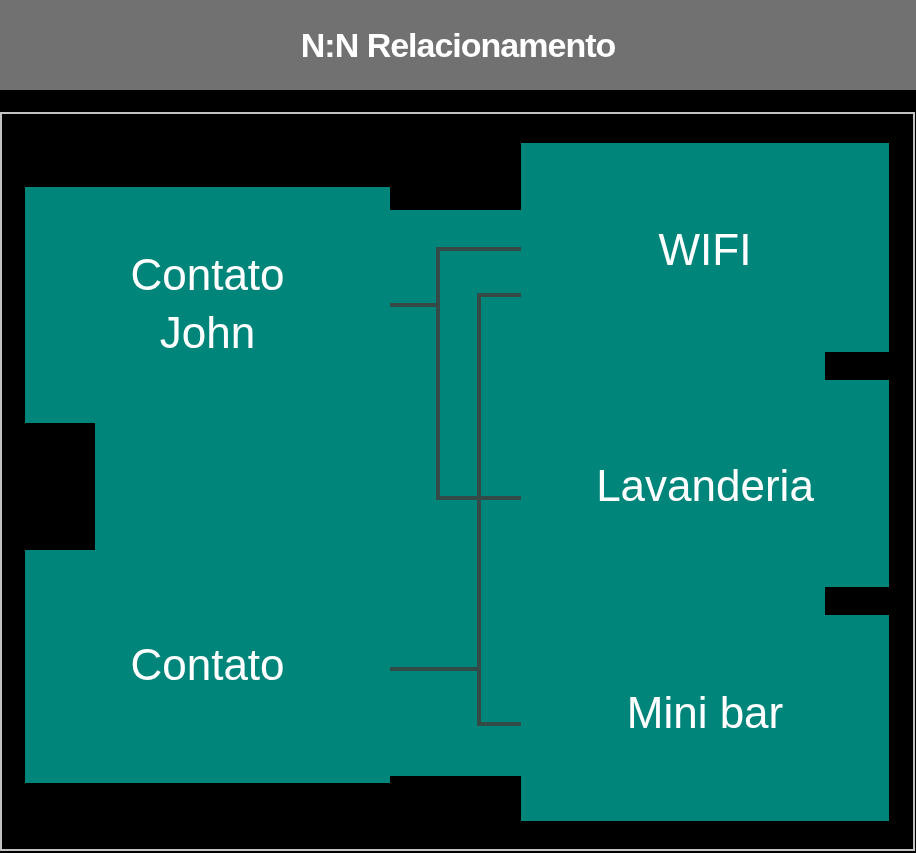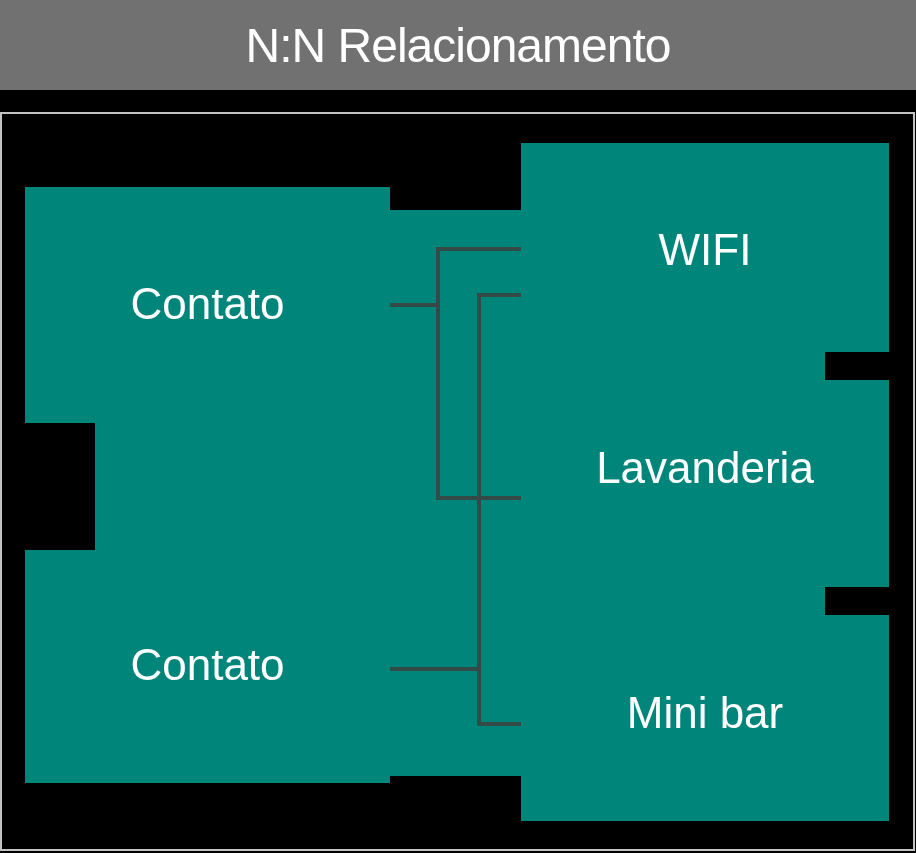--- a/index.html
+++ b/index.html
@@ -16,21 +16,21 @@
     font-family:"Liberation Sans","DejaVu Sans",sans-serif;
   }
   .abs{position:absolute;}
   
   .titlebar{
     left:0;top:0;width:916px;height:90px;
     background:var(--titlebar_bg);
     display:flex;align-items:center;justify-content:center;
   }
   .titlebar .title{
-    color:var(--text);font-size:48px;font-weight:400;letter-spacing:-1px;
+    color:var(--text);font-size:34px;font-weight:700;letter-spacing:-1px;
   }
   
   .canvas{
     left:0;top:112px;width:911px;height:735px;
     border:2px solid var(--canvas_border);
     background:var(--canvas_bg);
   }
   .teal{background:var(--teal);}
   .notch{background:var(--canvas_bg);}
   .line{background:var(--connector);}
@@ -54,21 +54,21 @@
   .seg-wifi-stub {left:438px; top:247px; width:83px;  height:4px;}
   .seg-lav-stub  {left:436px; top:496px; width:85px;  height:4px;}
   .seg-mary-stub {left:390px; top:667px; width:91px;  height:4px;}
   .seg-v2        {left:477px; top:293px; width:4px;   height:433px;}
   .seg-wifi2-stub{left:477px; top:293px; width:44px;  height:4px;}
   .seg-mini-stub {left:477px; top:722px; width:44px;  height:4px;}
   
   .lab-john {left:25px;  top:246px; width:365px; height:116px;}
   .lab-mary {left:25px;  top:607px; width:365px; height:116px;}
   .lab-wifi {left:521px; top:219px; width:368px; height:60px;justify-content:flex-end;}
-  .lab-lav  {left:521px; top:438px; width:368px; height:60px;}
+  .lab-lav  {left:521px; top:455px; width:368px; height:60px;justify-content:flex-end;}
   .lab-mini {left:521px; top:683px; width:368px; height:60px;}
 </style>
 </head>
 <body>
 
 <div class="abs titlebar">
   <span class="title">N:N Relacionamento</span>
 </div>
 
 <div class="abs canvas"></div>
@@ -85,20 +85,21 @@
 <div class="abs line seg-wifi-stub"></div>
 <div class="abs line seg-lav-stub"></div>
 
 <div class="abs line seg-mary-stub"></div>
 <div class="abs line seg-v2"></div>
 <div class="abs line seg-wifi2-stub"></div>
 <div class="abs line seg-mini-stub"></div>
 
 <div class="abs label lbl-lg lab-john">
   <span>Contato</span>
+  <span>John</span>
 </div>
 <div class="abs label lbl-lg lab-mary">
   <span>Contato</span>
 </div>
 <div class="abs label lbl-lg lab-wifi">
   <span>WIFI</span>
 </div>
 <div class="abs label lbl-lg lab-lav">
   <span>Lavanderia</span>
 </div>

